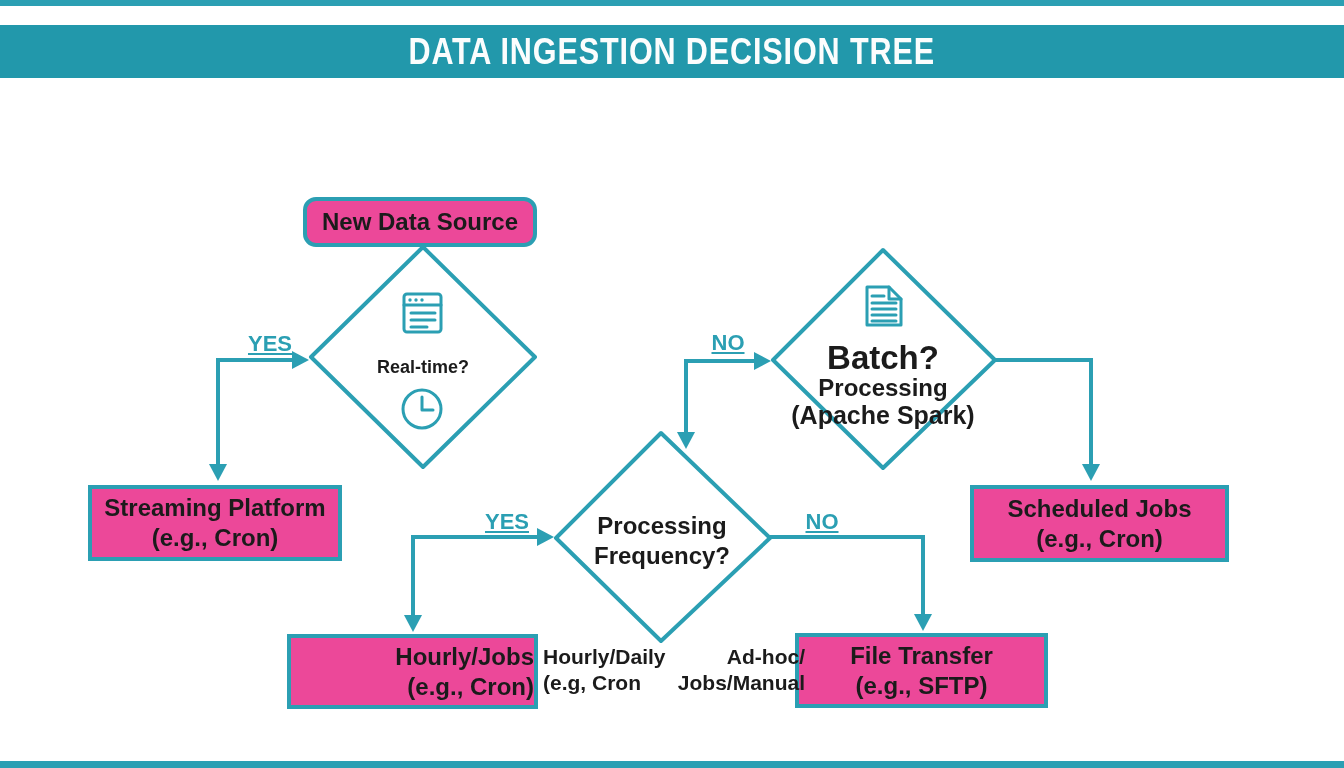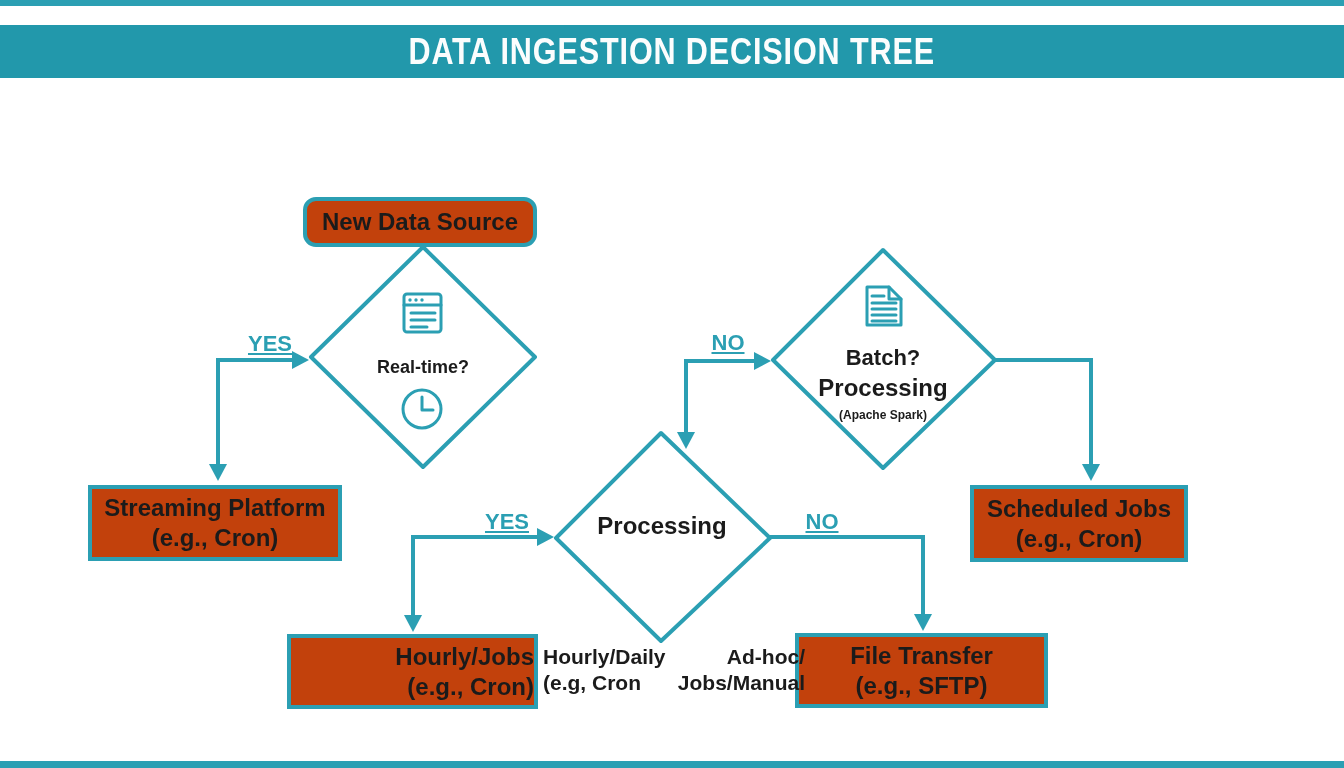--- a/index.html
+++ b/index.html
@@ -21,33 +21,33 @@
     letter-spacing:1px; transform:scaleX(0.85); white-space:nowrap;
   }
   svg.layer { position:absolute; left:0; top:0; }
   .diamond { fill:#ffffff; stroke:var(--teal); stroke-width:4; stroke-linejoin:round; }
   .edge { fill:none; stroke:var(--teal); stroke-width:4; }
   .arrow { fill:var(--teal); stroke:none; }
   .icn { fill:none; stroke:var(--teal); stroke-width:3; stroke-linecap:round; stroke-linejoin:round; }
   .icn-fill { fill:var(--teal); stroke:none; }
 
   .node {
-    position:absolute; box-sizing:border-box; background:#c2410c;
+    position:absolute; box-sizing:border-box; background:#ec4899;
     border:4px solid var(--teal);
     display:flex; flex-direction:column; align-items:center; justify-content:center;
     color:var(--ink); font-weight:700; font-size:24px; line-height:30px;
     text-align:center; white-space:nowrap;
   }
   .node.rounded { border-radius:13px; }
   .dlabel {
     position:absolute; text-align:center; color:var(--ink);
     font-weight:700; font-size:24px; line-height:30px; white-space:nowrap;
   }
-  .dlabel .big { font-size:22px; }
-  .dlabel .small { font-size:12px; line-height:25px; }
+  .dlabel .big { font-size:33px; }
+  .dlabel .small { font-size:25px; line-height:25px; }
   .elabel {
     position:absolute; color:var(--teal); font-weight:700; font-size:22px;
     text-align:center; white-space:nowrap;text-decoration:underline;
   }
   .ann {
     position:absolute; color:var(--ink); font-weight:700; font-size:21px;
     line-height:26px; white-space:nowrap;
   }
   .ann.centered { text-align:right; }
 </style>
@@ -130,28 +130,29 @@
   <div class="dlabel" style="left:323px; top:352px; width:200px; font-size:18px;">Real-time?</div>
 
   <div class="dlabel" style="left:783px; top:343px; width:200px;">
     <div class="big">Batch?</div>
     <div>Processing</div>
     <div class="small">(Apache Spark)</div>
   </div>
 
   <div class="dlabel" style="left:562px; top:511px; width:200px;">
     <div>Processing</div>
+    <div>Frequency?</div>
   </div>
 
   <div class="node" style="left:88px; top:485px; width:254px; height:76px;">
     <span>Streaming Platform</span>
     <span>(e.g., Cron)</span>
   </div>
 
-  <div class="node" style="left:970px; top:485px; width:218px; height:77px;">
+  <div class="node" style="left:970px; top:485px; width:259px; height:77px;">
     <span>Scheduled Jobs</span>
     <span>(e.g., Cron)</span>
   </div>
 
   <div class="node" style="left:287px; top:634px; width:251px; height:75px;align-items:flex-end;">
     <span>Hourly/Jobs</span>
     <span>(e.g., Cron)</span>
   </div>
 
   <div class="node" style="left:795px; top:633px; width:253px; height:75px;">

